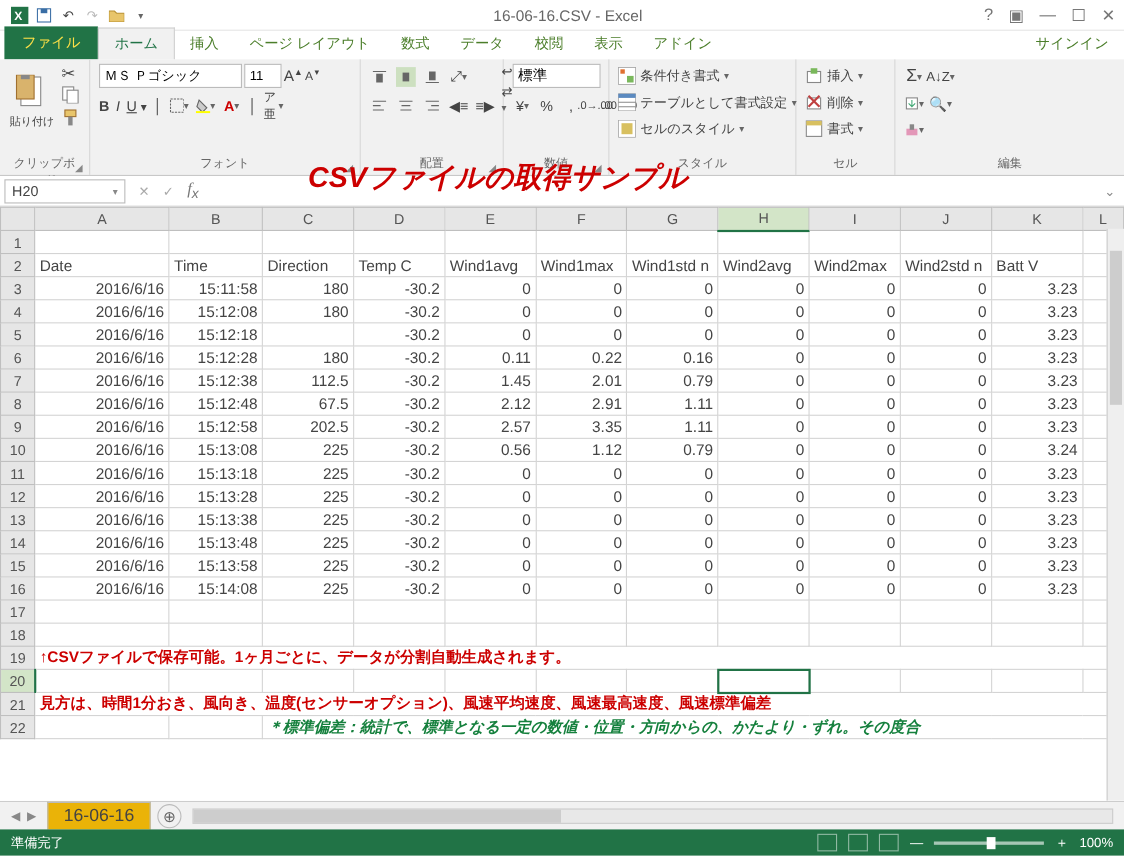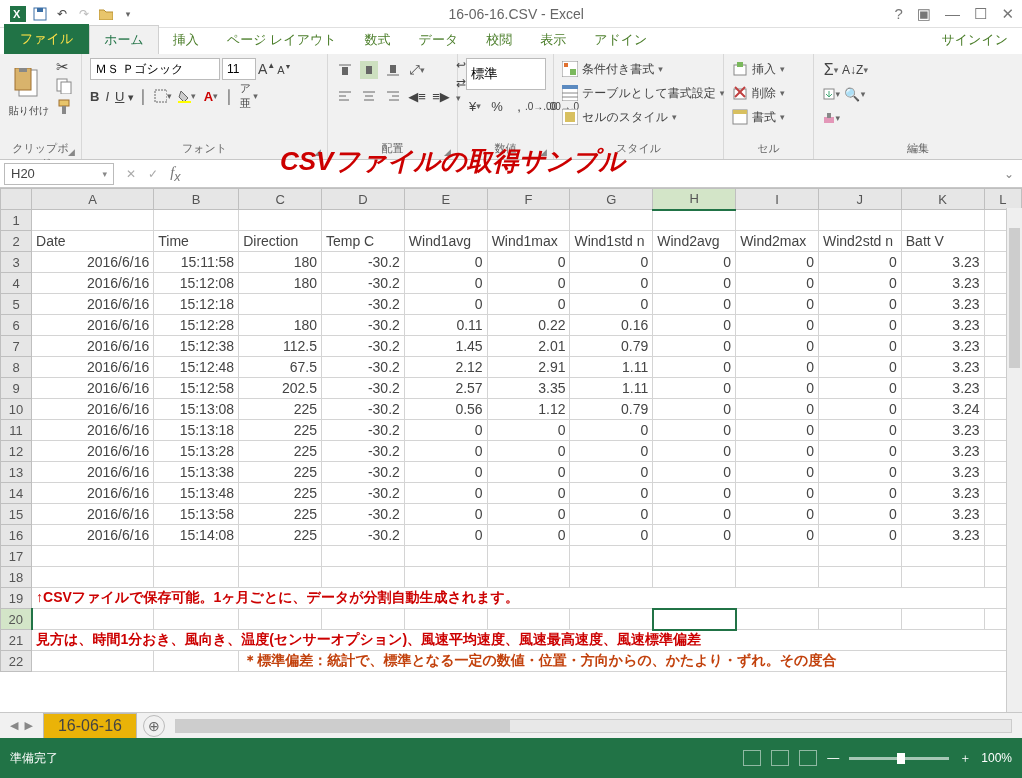--- a/index.html
+++ b/index.html
@@ -50,36 +50,36 @@
 .gridwrap { flex: 1; position: relative; overflow: hidden; background: #fff; }
 table.sheet { border-collapse: collapse; table-layout: fixed; width: 100%; }
 table.sheet th, table.sheet td { border: 1px solid #d4d4d4; height: 21px; font-size: 14px; padding: 0 4px; white-space: nowrap; overflow: hidden; }
 table.sheet thead th { background: #e6e6e6; font-weight: normal; text-align: center; color: #555; font-size: 13px; border-color: #bfbfbf; }
 table.sheet thead th.active { background: #d3e5c8; border-bottom: 2px solid #217346; }
 table.sheet tbody th { background: #e6e6e6; font-weight: normal; text-align: center; width: 30px; color: #555; font-size: 13px; border-color: #bfbfbf; }
 table.sheet tbody th.active { background: #d3e5c8; border-right: 2px solid #217346; }
 table.sheet td { text-align: right; }
 table.sheet td.lh { text-align: left; }
 .red { color: #c00; font-weight: bold; margin-left: 38px; }
-.redi { color: #c2410c; font-weight: bold; }
+.redi { color: #15803d; font-style: italic; font-weight: bold; }
 .cursor { outline: 2px solid #217346; outline-offset: -1px; background: #fff; }
 .corner { background: #e6e6e6; border: 1px solid #bfbfbf; }
 
 .sheet-bottom { height: 26px; display: flex; align-items: center; border-top: 1px solid #c8c8c8; background: #f1f1f1; }
 .sheet-bottom .nav { display: flex; gap: 6px; padding: 0 10px; color: #888; font-size: 11px; }
 .sheet-bottom .tab { background: #eab308; border: 1px solid #bbb; border-bottom: none; padding: 3px 14px; font-size: 16px; }
 .sheet-bottom .plus { width: 22px; height: 22px; border-radius: 50%; border: 1px solid #bbb; display: flex; align-items: center; justify-content: center; margin-left: 6px; font-size: 14px; color: #666; }
 .sheet-bottom .track { flex: 1; margin: 0 10px; height: 14px; background: #e8e8e8; border: 1px solid #ccc; position: relative; }
 .sheet-bottom .track .thumb { position: absolute; left: 0; top: 0; bottom: 0; width: 40%; background: #cdcdcd; }
 
 .vscroll { position: absolute; right: 0; top: 20px; bottom: 0; width: 16px; background: #efefef; border-left: 1px solid #ccc; }
 .vscroll .thumb { position: absolute; left: 2px; right: 2px; top: 20px; height: 140px; background: #cdcdcd; }
 
 
-.status { height: 40px; background: #217346; color: #fff; display: flex; align-items: center; padding: 0 10px; font-size: 12px; }
+.status { height: 24px; background: #217346; color: #fff; display: flex; align-items: center; padding: 0 10px; font-size: 12px; }
 .status .right { margin-left: auto; display: flex; align-items: center; gap: 10px; }
 .status .vbtn { width: 18px; height: 16px; border: 1px solid rgba(255,255,255,0.5); }
 .status .slider { width: 100px; height: 3px; background: rgba(255,255,255,0.6); position: relative; }
 .status .slider .knob { position: absolute; left: 48%; top: -4px; width: 8px; height: 11px; background: #fff; }
 </style>
 </head>
 <body>
 
 <div class="titlebar">
   <div class="qat">
@@ -248,21 +248,21 @@
         <span class="sq">↩</span>
         <span class="sq dd">⇄</span>
       </div>
     </div>
     <div class="label"><span>配置</span><span class="launcher">◢</span></div>
   </div>
 
   <div class="group" style="width:96px">
     <div class="body">
       <div class="col" style="gap:4px">
-        <input style="width: 80px; height: 32px; border: 1px solid rgb(187, 187, 187); padding: 0px 4px;" value="標準">
+        <input style="width: 80px; height: 22px; border: 1px solid rgb(187, 187, 187); padding: 0px 4px;" value="標準">
         <div class="btnrow" style="gap:4px;font-size:12px">
           <span class="sq dd">¥</span>
           <span class="sq">%</span>
           <span class="sq">,</span>
           <span class="sq" style="font-size:10px">.0→.00</span>
           <span class="sq" style="font-size:10px">.00→.0</span>
         </div>
       </div>
     </div>
     <div class="label"><span>数値</span><span class="launcher">◢</span></div>

